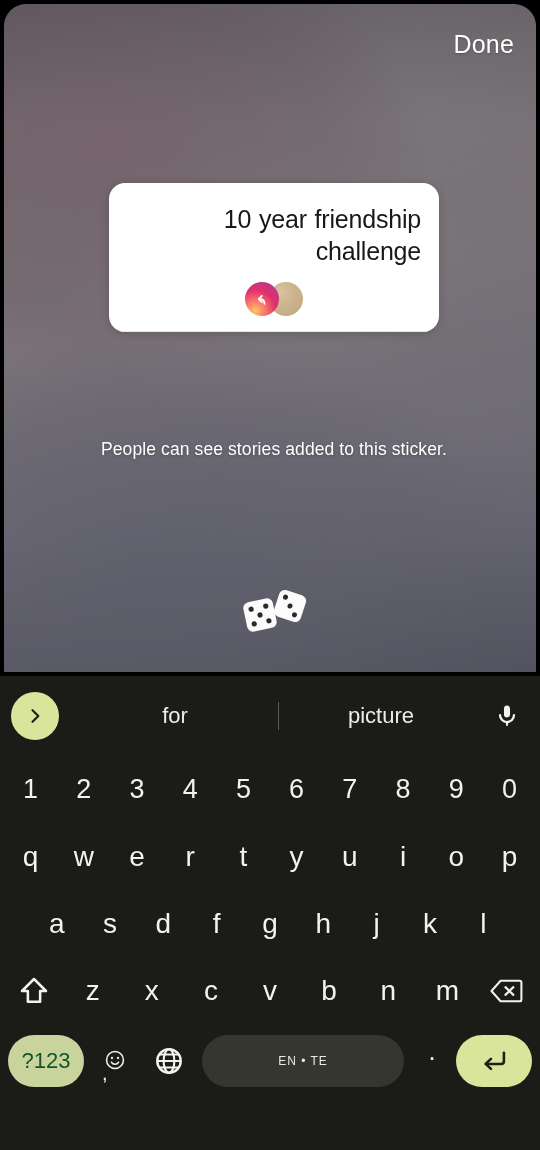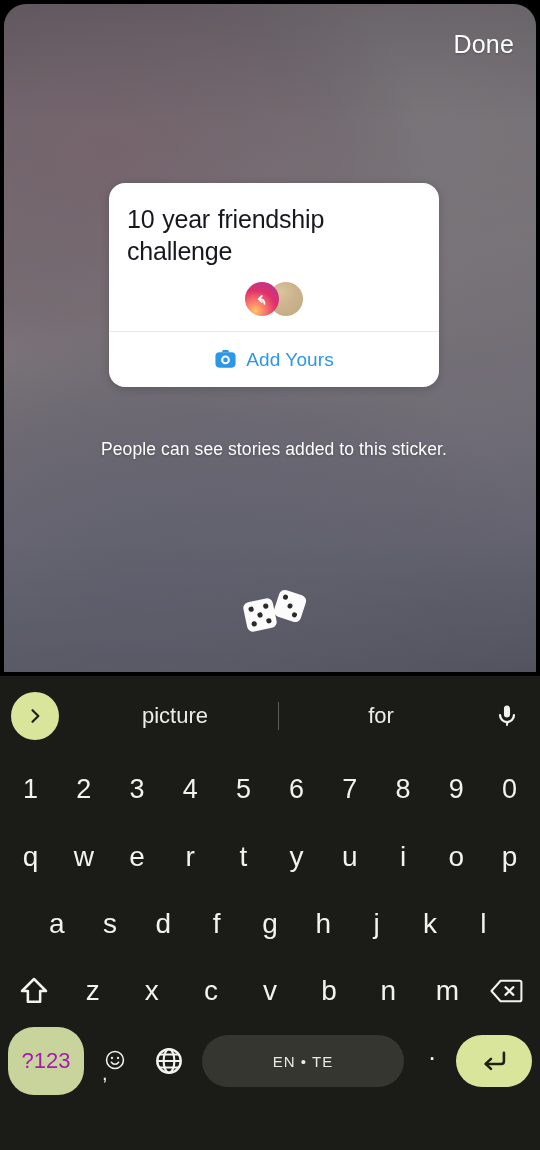--- a/index.html
+++ b/index.html
@@ -66,21 +66,21 @@
     left: 105px;
     top: 179px;
     width: 330px;
     background: #ffffff;
     border-radius: 16px;
     box-shadow: 0 2px 10px rgba(0,0,0,0.18);
     overflow: hidden;
   }
   #sticker-top {
     padding: 20px 18px 14px 18px;
-    text-align: left;
+    text-align: right;
   }
   #sticker-title {
     color: #16181d;
     font-size: 25px;
     line-height: 1.28;
     letter-spacing: -0.2px;
     font-weight: 400;
     word-spacing: 1px;
   }
   #avatar-stack {
@@ -253,27 +253,27 @@
   
   #row-bottom {
     display: flex;
     align-items: center;
     height: 66px;
     padding: 0 8px;
     margin-top: 4px;
   }
   #key-symbols {
     width: 76px;
-    height: 68px;
+    height: 52px;
     background: #c9d49d;
     border-radius: 26px;
     display: flex;
     align-items: center;
     justify-content: center;
-    color: #a21caf;
+    color: #14532d;
     font-size: 22px;
     margin-right: 4px;
   }
   #key-emoji {
     width: 54px;
     height: 52px;
     display: flex;
     flex-direction: column;
     align-items: center;
     justify-content: center;
@@ -297,21 +297,21 @@
   }
   #key-space {
     flex: 1;
     height: 52px;
     background: #35362f;
     border-radius: 26px;
     display: flex;
     align-items: center;
     justify-content: center;
     color: #e9eae3;
-    font-size: 15px;
+    font-size: 12px;
     letter-spacing: 1px;
     margin: 0 6px;
   }
   #key-period {
     width: 44px;
     height: 52px;
     display: flex;
     align-items: center;
     justify-content: center;
     color: #f2f3ed;
@@ -352,31 +352,20 @@
               <svg width="19" height="19" viewBox="0 0 24 24" fill="none">
                 <path d="M14.5 17.5C14.5 13.6 12 11.5 8.2 11.3" stroke="#ffffff" stroke-width="2.3" stroke-linecap="round" fill="none"></path>
                 <path d="M11.2 7.4 L7.2 11.35 L11.2 15.3" stroke="#ffffff" stroke-width="2.3" stroke-linecap="round" stroke-linejoin="round" fill="none"></path>
               </svg>
             </span>
           </div>
           <div class="avatar" id="avatar-2"></div>
         </div>
       </div>
       <div id="sticker-divider"></div>
-      <div id="add-yours-row">
-        <span>
-          <svg id="camera-icon" viewBox="0 0 24 24">
-            <rect x="1.5" y="4.5" width="21" height="16" rx="4.2" fill="#2b97e8"></rect>
-            <path d="M8 4.5 L9.4 2.2 H14.6 L16 4.5 Z" fill="#2b97e8"></path>
-            <circle cx="12" cy="12.4" r="4.6" fill="#ffffff"></circle>
-            <circle cx="12" cy="12.4" r="2.4" fill="#2b97e8"></circle>
-          </svg>
-        </span>
-        <span id="add-yours-label">Add Yours</span>
-      </div>
     </div>
 
     <div id="sticker-caption">People can see stories added to this sticker.</div>
 
     <div id="dice-sticker">
       <svg viewBox="0 0 78 44" width="78" height="44">
         <g transform="rotate(-12 24 26)">
           <rect x="9" y="11" width="30" height="30" rx="6" fill="#fbfbfb"></rect>
           <circle cx="16.5" cy="18.5" r="2.6" fill="#2a2a2a"></circle>
           <circle cx="31.5" cy="18.5" r="2.6" fill="#2a2a2a"></circle>
@@ -396,22 +385,22 @@
 
   <div id="keyboard">
 
     <div id="suggestion-bar">
       <div id="expand-suggestions-button">
         <svg width="20" height="20" viewBox="0 0 24 24" fill="none">
           <path d="M9 5 L16 12 L9 19" stroke="#1d2112" stroke-width="2.6" stroke-linecap="round" stroke-linejoin="round"></path>
         </svg>
       </div>
       <div id="suggestions">
+        <div class="suggestion">for</div>
         <div class="suggestion">picture</div>
-        <div class="suggestion">for</div>
       </div>
       <div id="mic-button">
         <svg width="26" height="26" viewBox="0 0 24 24">
           <rect x="9.2" y="2.4" width="5.6" height="11" rx="2.8" fill="#f2f3ed"></rect>
           <path d="M5.6 11.2 a6.4 6.4 0 0 0 12.8 0" stroke="#f2f3ed" stroke-width="2.1" fill="none" stroke-linecap="round"></path>
           <rect x="11.1" y="16.6" width="1.8" height="4.6" rx="0.9" fill="#f2f3ed"></rect>
         </svg>
       </div>
     </div>
 

